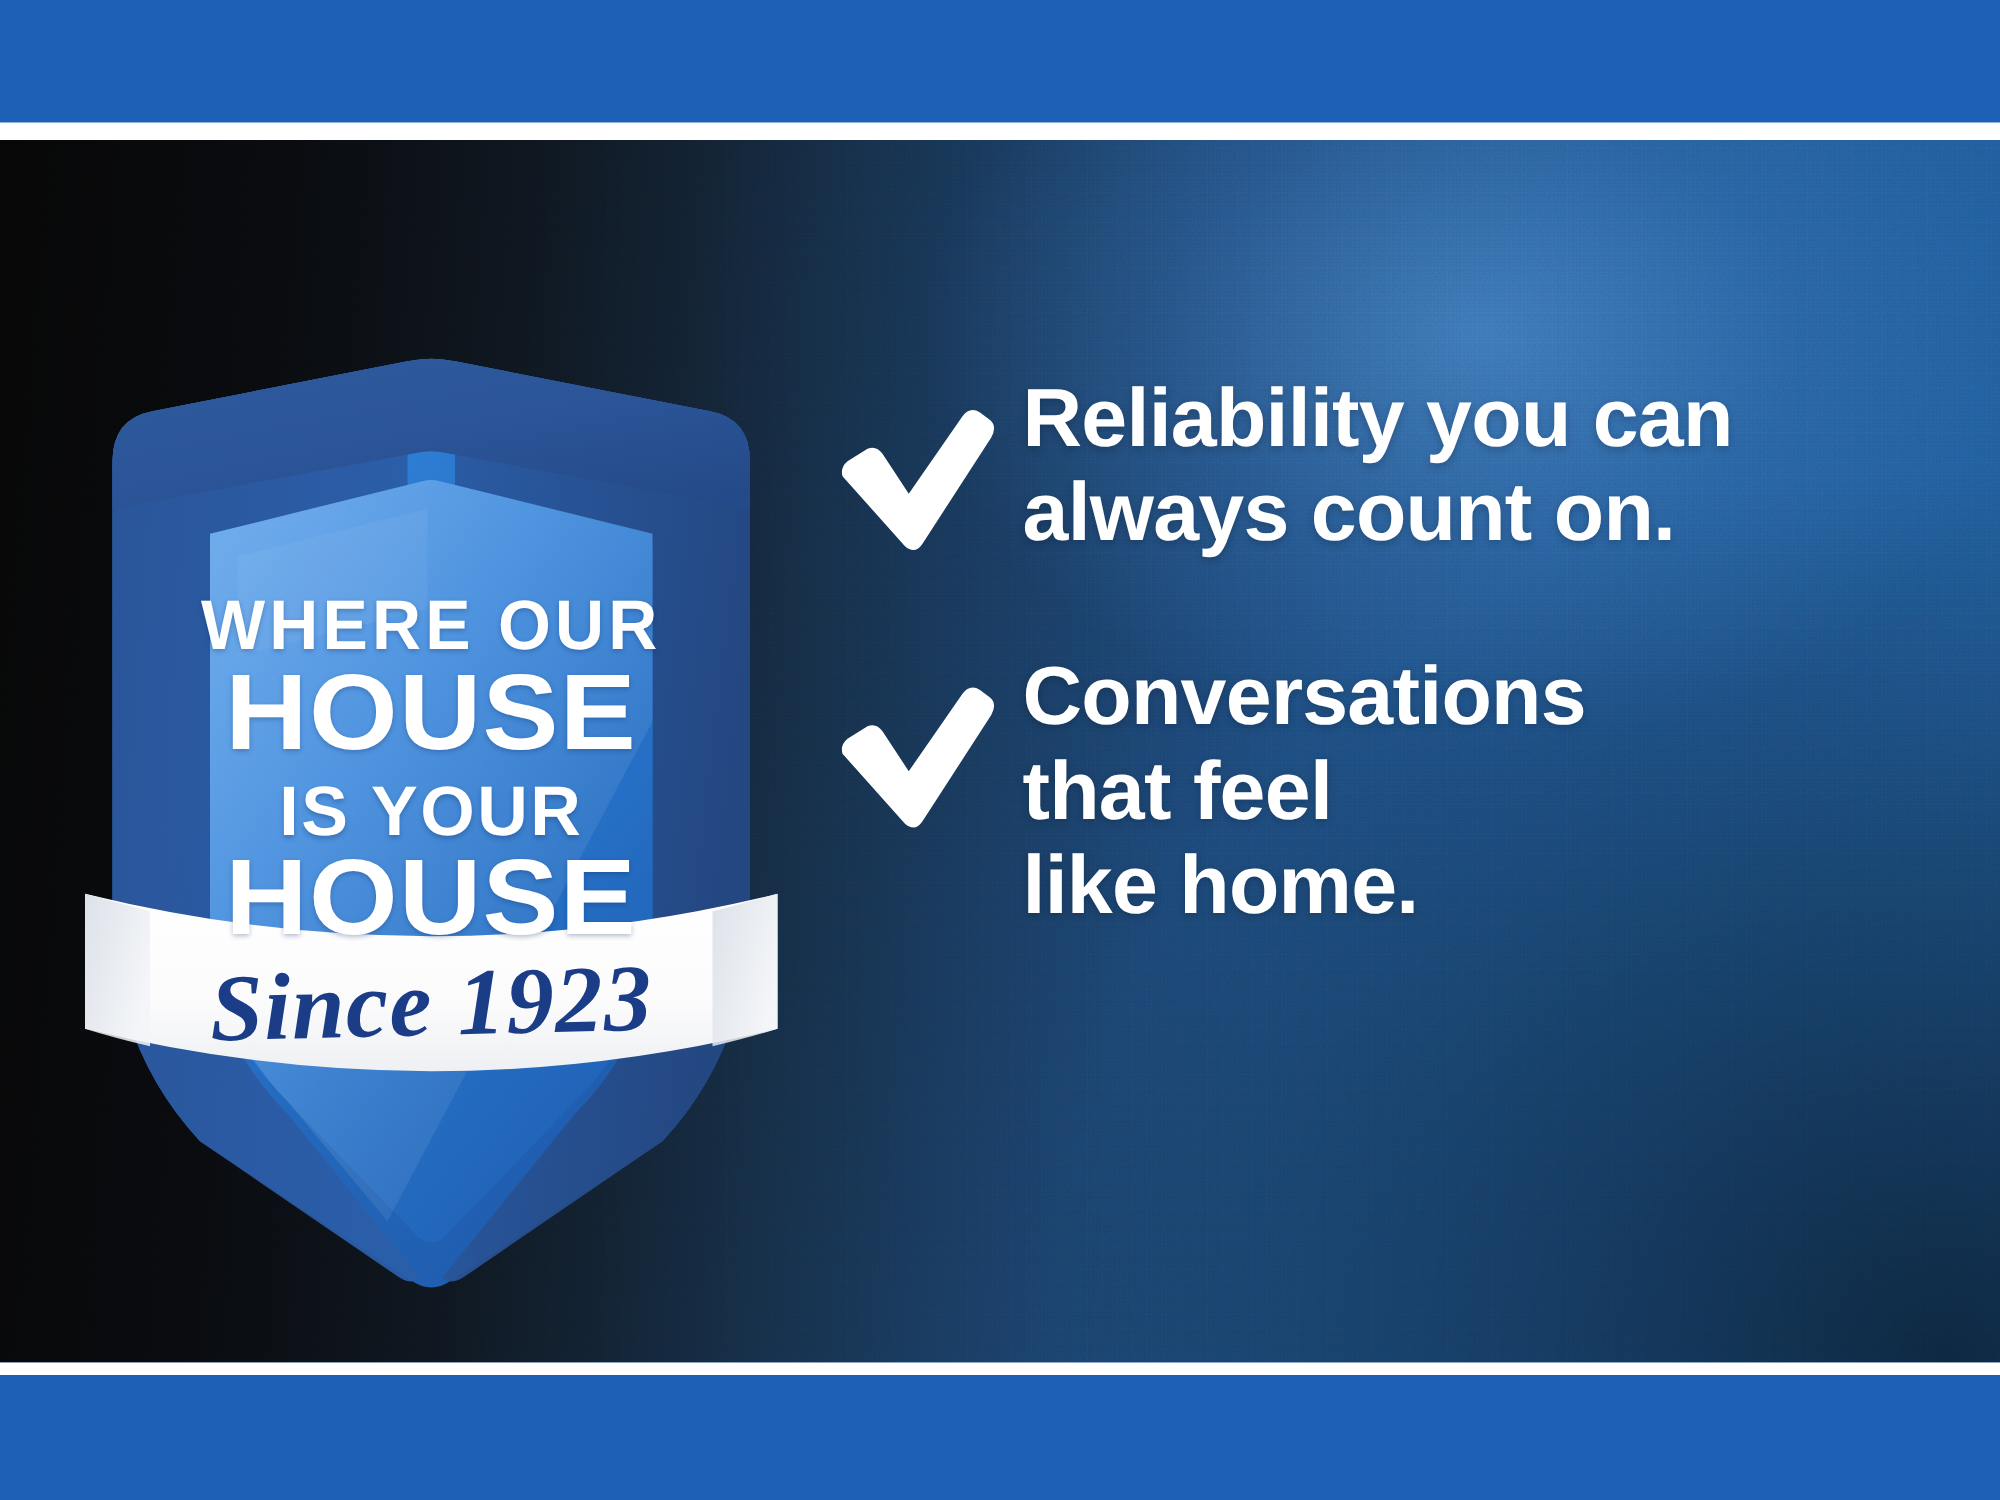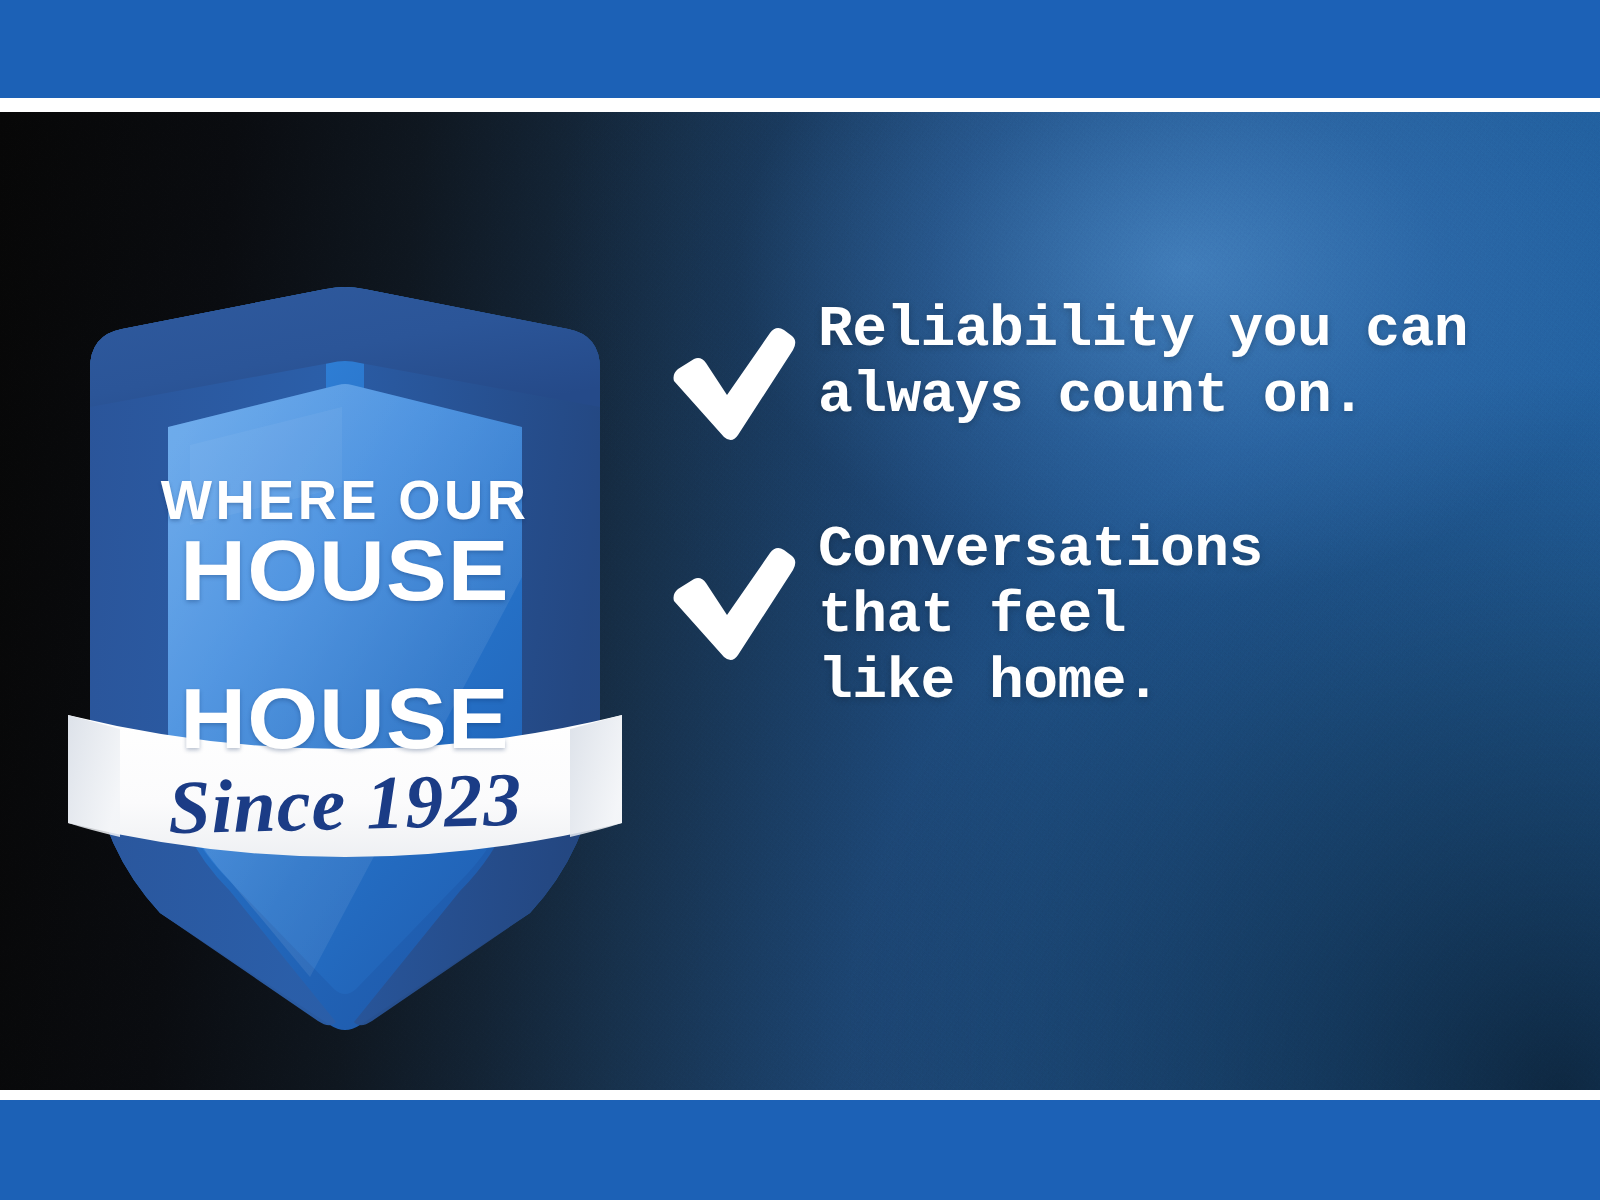--- a/index.html
+++ b/index.html
@@ -151,23 +151,23 @@
     flex: 0 0 auto;
     width: 128px;
     height: 120px;
     margin-right: 22px;
     margin-top: 28px;
   }
   .check svg { display: block; width: 100%; height: 100%; }
 
   .bullet-text {
     color: #ffffff;
-    font-family: Liberation Mono, monospace;
+    font-family: Liberation Sans, sans-serif;
     font-weight: 700;
-    font-size: 58px;
+    font-size: 66px;
     line-height: 1.14;
     letter-spacing: -0.6px;
     white-space: pre-line;
     text-shadow: 0 2px 7px rgba(0,0,0,0.22);
   }
 </style>
 </head>
 <body>
 
 <div id="stage">
@@ -265,20 +265,21 @@
 
         <path d="M 130 168 L 282 130 L 282 210 L 130 248 Z" fill="#ffffff" opacity="0.05"></path>
 
         <path d="M 8 438 Q 285 506 562 438 L 562 546 Q 285 614 8 546 Z" fill="url(#gBanner)"></path>
         <path d="M 8 438 Q 60 452 60 452 L 60 560 Q 30 553 8 546 Z" fill="url(#gBannerFoldL)" opacity="0.85"></path>
         <path d="M 562 438 Q 510 452 510 452 L 510 560 Q 540 553 562 546 Z" fill="url(#gBannerFoldL)" opacity="0.85"></path>
       </svg>
 
       <div class="shield-text l1">WHERE OUR</div>
       <div class="shield-text l2">HOUSE</div>
+      <div class="shield-text l3">IS YOUR</div>
       <div class="shield-text l4">HOUSE</div>
       <div class="since">Since 1923</div>
     </div>
 
     <div id="bullets">
 
       <div class="bullet">
         <div class="check">
           <svg viewBox="0 0 128 120" xmlns="http://www.w3.org/2000/svg" aria-hidden="true">
             <path d="M6 56 Q4 49 10 44 L26 34 Q33 31 38 38 L59 70 L102 8 Q108 0 116 5 L124 11 Q130 16 125 25 L70 110 Q64 119 56 112 Z" fill="#ffffff"></path>

